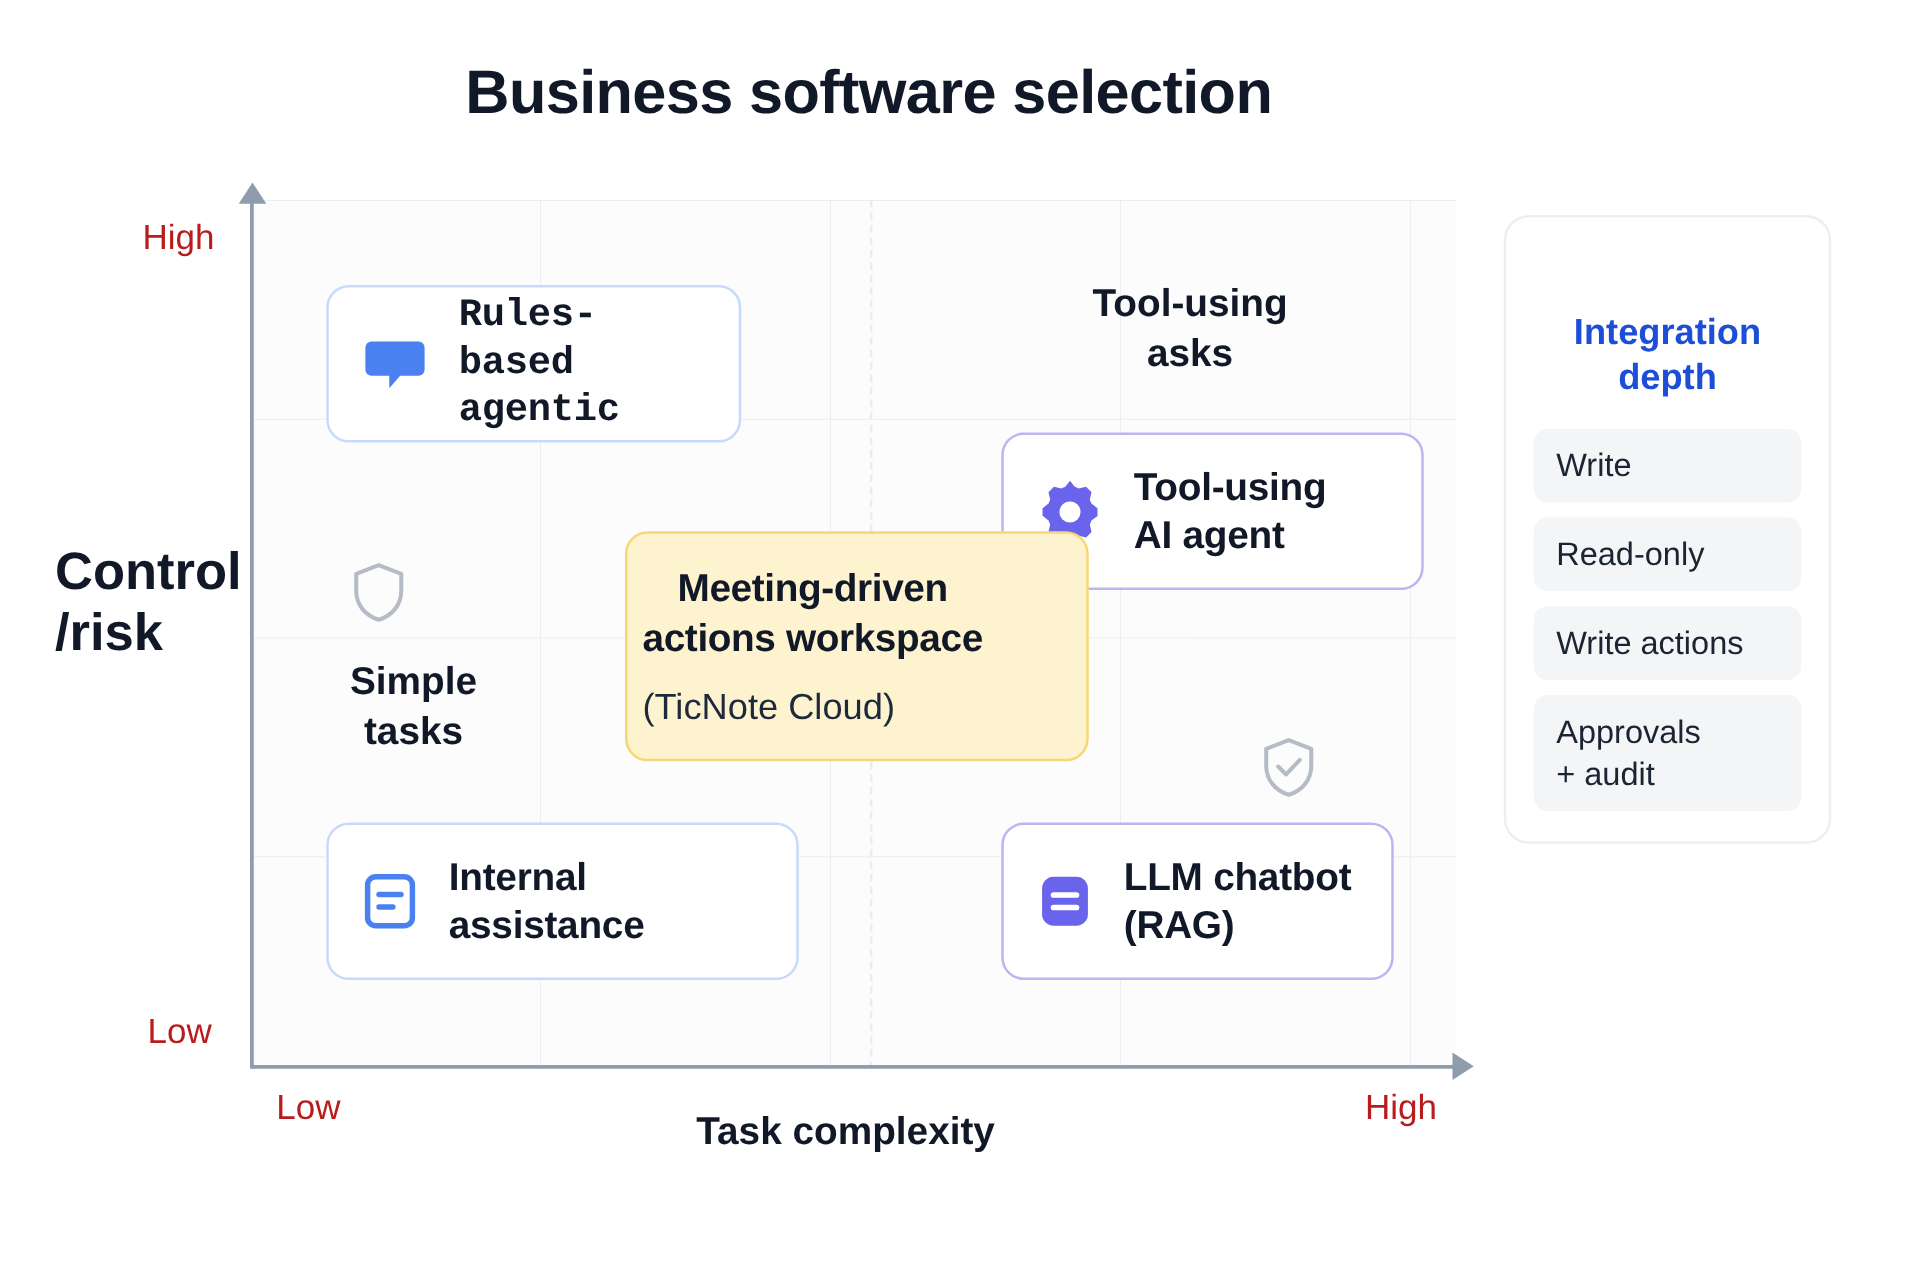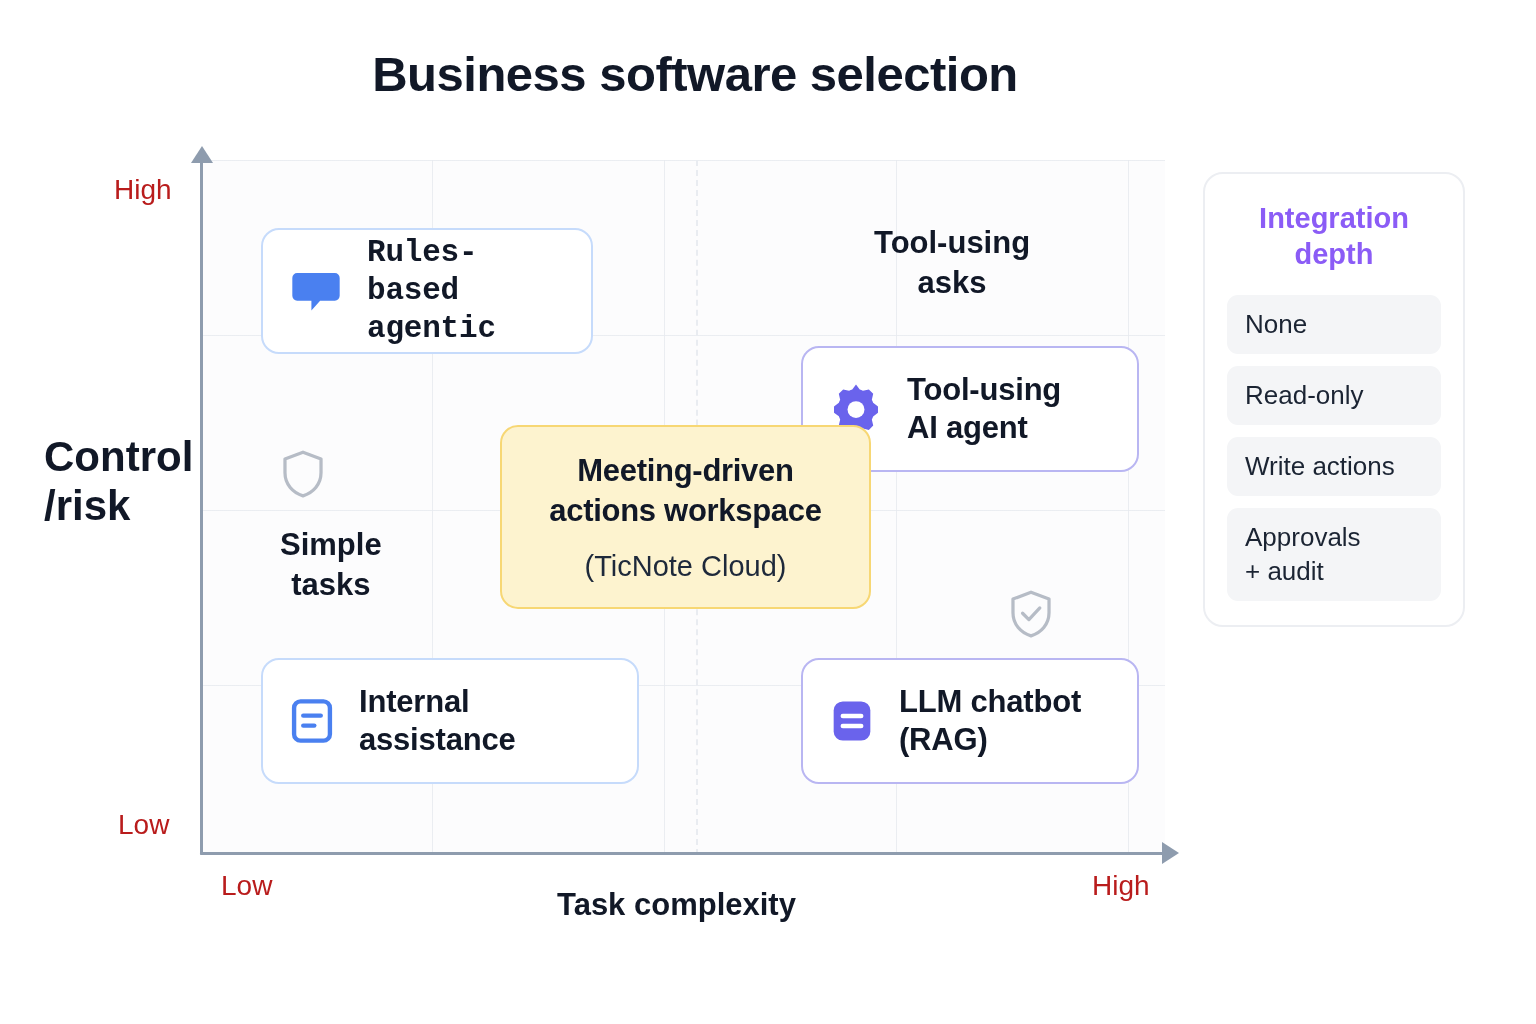--- a/index.html
+++ b/index.html
@@ -166,36 +166,36 @@
     line-height: 1.22;
     color: #111827;
     letter-spacing: -0.2px;
   }
   .card-blue   { border: 2px solid #c6dbfb; }
   .card-purple { border: 2px solid #b9b6f2; }
 
   .card-rules    { left: 261px; top: 228px; width: 332px; height: 126px; font-family: Liberation Mono, monospace; }
   .card-internal { left: 261px; top: 658px; width: 378px; height: 126px; }
   .card-tool     { left: 801px; top: 346px; width: 338px; height: 126px; }
-  .card-llm      { left: 801px; top: 658px; width: 338px; height: 126px; }
+  .card-llm      { left: 801px; top: 658px; width: 314px; height: 126px; }
 
   
   .card-highlight {
     position: absolute;
     left: 500px;
     top: 425px;
     width: 371px;
     height: 184px;
     box-sizing: border-box;
     background: #fdf3cf;
     border: 2px solid #f7d774;
     border-radius: 18px;
     display: flex;
     flex-direction: column;
-    align-items: center;
+    align-items: flex-start;
     justify-content: center;
     padding: 10px 12px;
   }
   .hl-title {
     font-size: 31px;
     font-weight: 700;
     line-height: 1.28;
     text-align: center;
     color: #111827;
     letter-spacing: -0.3px;
@@ -219,24 +219,25 @@
     width: 262px;
     box-sizing: border-box;
     background: #ffffff;
     border: 2px solid #eceef2;
     border-radius: 20px;
     padding: 26px 22px 24px 22px;
   }
   .legend-title {
     font-size: 29px;
     font-weight: 700;
-    color: #8b5cf6;
+    color: #1d4ed8;
     text-align: center;
     line-height: 1.25;
     margin-bottom: 22px;
+    margin-top: 48px;
   }
   .legend-item {
     background: #f4f5f7;
     border-radius: 11px;
     padding: 13px 18px;
     margin-bottom: 12px;
     font-size: 26px;
     color: #1b2433;
     line-height: 1.28;
     white-space: pre-line;
@@ -353,20 +354,20 @@
       <span>actions workspace</span>
     </div>
     <div class="hl-sub">(TicNote Cloud)</div>
   </div>
 
   <div class="legend">
     <div class="legend-title">
       <span>Integration</span><br>
       <span>depth</span>
     </div>
-    <div class="legend-item">None</div>
+    <div class="legend-item">Write</div>
     <div class="legend-item">Read-only</div>
     <div class="legend-item">Write actions</div>
     <div class="legend-item">Approvals
 + audit</div>
   </div>
 
 </div>
 
 </body></html>

